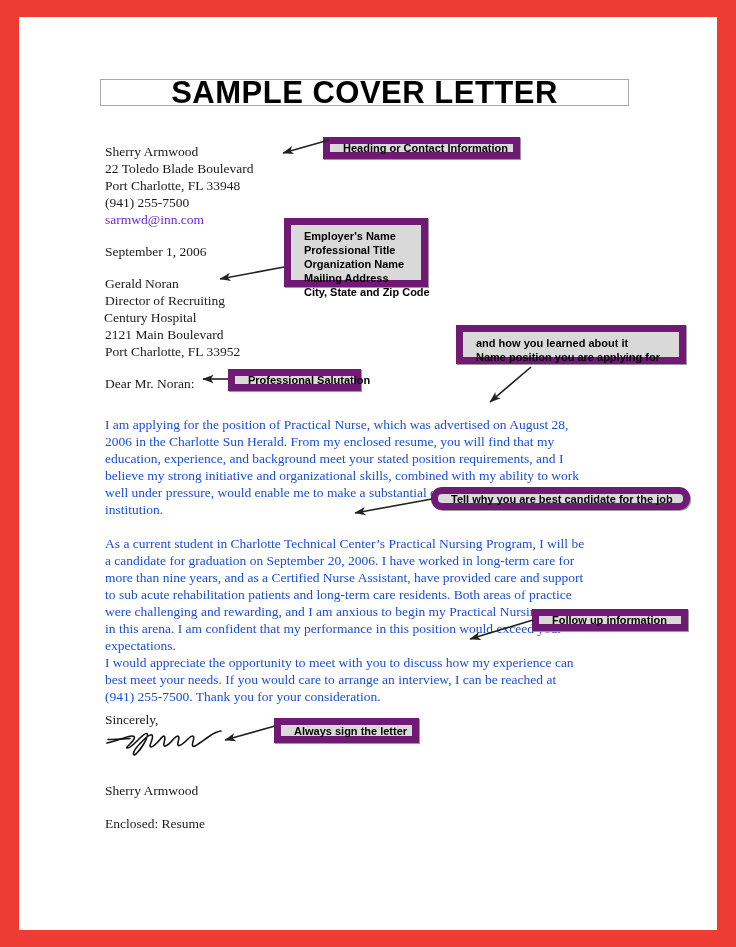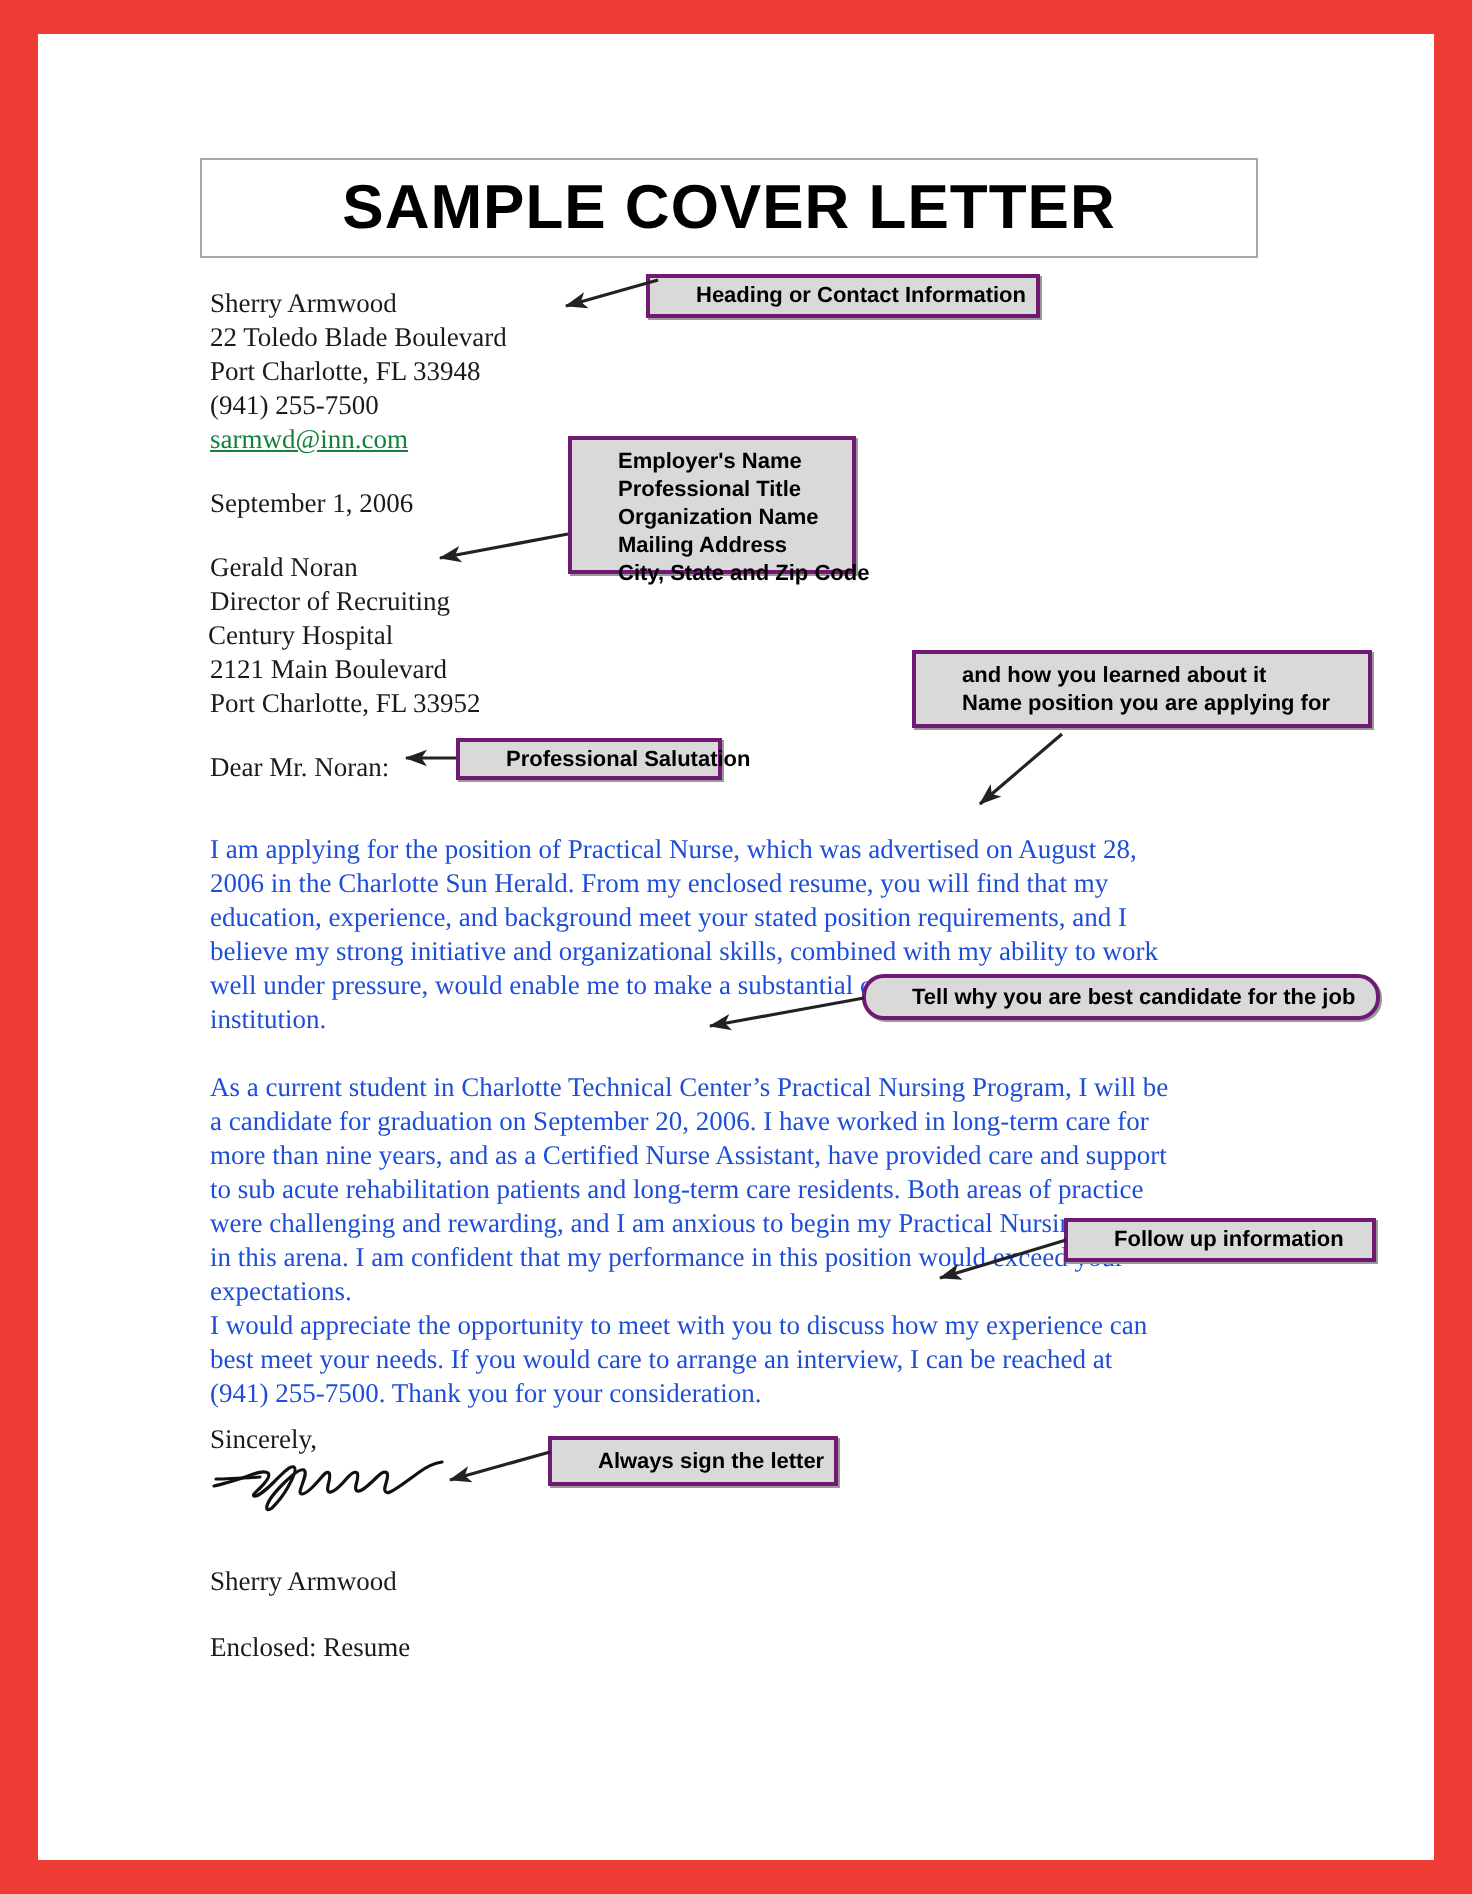--- a/index.html
+++ b/index.html
@@ -32,21 +32,21 @@
     background: #ffffff;
     overflow: hidden;
   }
 
   
   #title-box {
     position: absolute;
     left: 81px;
     top: 62px;
     width: 529px;
-    height: 50px;
+    height: 27px;
     border: 1px solid #a8a8a8;
     background: #ffffff;
     box-sizing: border-box;
     display: flex;
     align-items: center;
     justify-content: center;
   }
   #title-text {
     font-family: "Liberation Sans", sans-serif;
     font-weight: bold;
@@ -68,37 +68,36 @@
   .letter-block {
     position: absolute;
     font-family: "Liberation Serif", serif;
     font-size: 13.5px;
     color: #1d4ed8;
     line-height: 17px;
   }
   .letter-block .ln { white-space: nowrap; display: block; }
 
   .email-link {
-    color: #15803d;
-    text-decoration: underline;
+    color: #6d28d9;
   }
 
   
   .callout {
     position: absolute;
     background: #d9d9d9;
-    border: 2px solid #701a75;
+    border: 7px solid #701a75;
     box-shadow: 1px 1px 0 #9a9a9a;
     box-sizing: border-box;
     font-family: "Liberation Sans", sans-serif;
     font-weight: bold;
     font-size: 11px;
     color: #000000;
     line-height: 14px;
-    padding: 4px 23px;
+    padding: 4px 13px;
   }
   .callout .cl { display: block; white-space: nowrap; }
 
   
   .arrow-svg {
     position: absolute;
     overflow: visible;
   }
 
   

